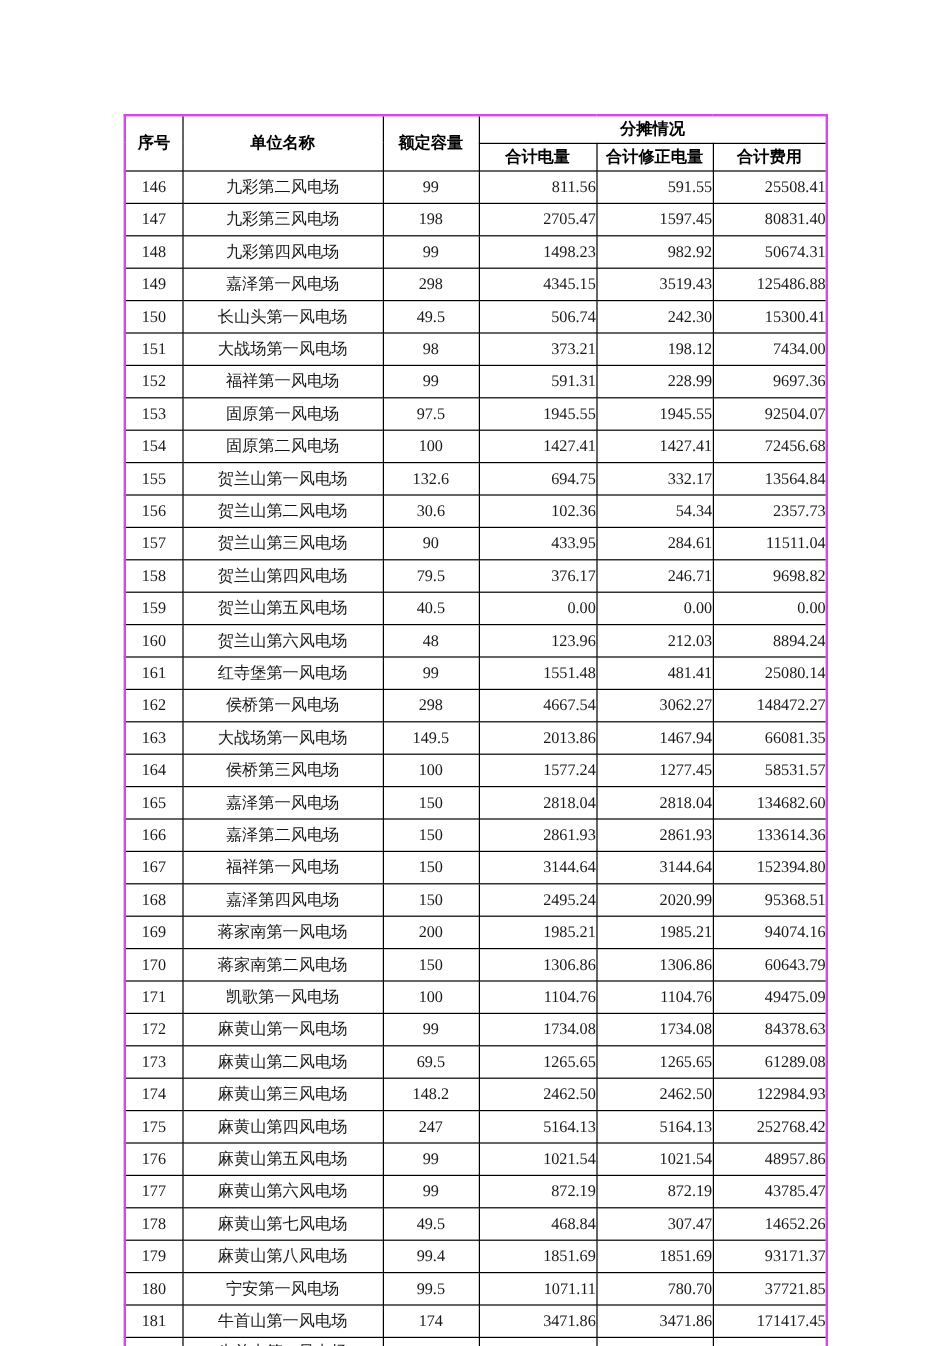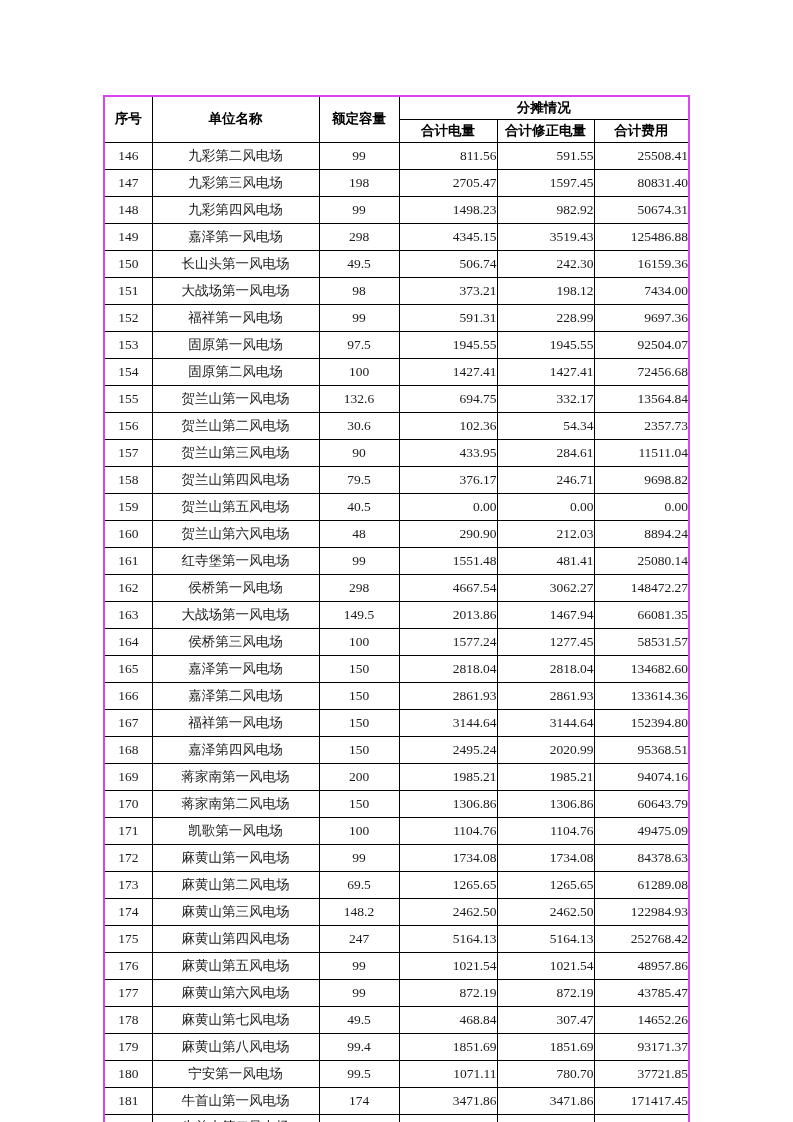--- a/index.html
+++ b/index.html
@@ -105,21 +105,21 @@
           <td class="c-num">4345.15</td>
           <td class="c-num">3519.43</td>
           <td class="c-num c-cost">125486.88</td>
         </tr>
         <tr>
           <td class="c-center">150</td>
           <td class="c-center">长山头第一风电场</td>
           <td class="c-center">49.5</td>
           <td class="c-num">506.74</td>
           <td class="c-num">242.30</td>
-          <td class="c-num c-cost">16159.36</td>
+          <td class="c-num c-cost">15300.41</td>
         </tr>
         <tr>
           <td class="c-center">151</td>
           <td class="c-center">大战场第一风电场</td>
           <td class="c-center">98</td>
           <td class="c-num">373.21</td>
           <td class="c-num">198.12</td>
           <td class="c-num c-cost">7434.00</td>
         </tr>
         <tr>
@@ -183,21 +183,21 @@
           <td class="c-center">贺兰山第五风电场</td>
           <td class="c-center">40.5</td>
           <td class="c-num">0.00</td>
           <td class="c-num">0.00</td>
           <td class="c-num c-cost">0.00</td>
         </tr>
         <tr>
           <td class="c-center">160</td>
           <td class="c-center">贺兰山第六风电场</td>
           <td class="c-center">48</td>
-          <td class="c-num">290.90</td>
+          <td class="c-num">123.96</td>
           <td class="c-num">212.03</td>
           <td class="c-num c-cost">8894.24</td>
         </tr>
         <tr>
           <td class="c-center">161</td>
           <td class="c-center">红寺堡第一风电场</td>
           <td class="c-center">99</td>
           <td class="c-num">1551.48</td>
           <td class="c-num">481.41</td>
           <td class="c-num c-cost">25080.14</td>

